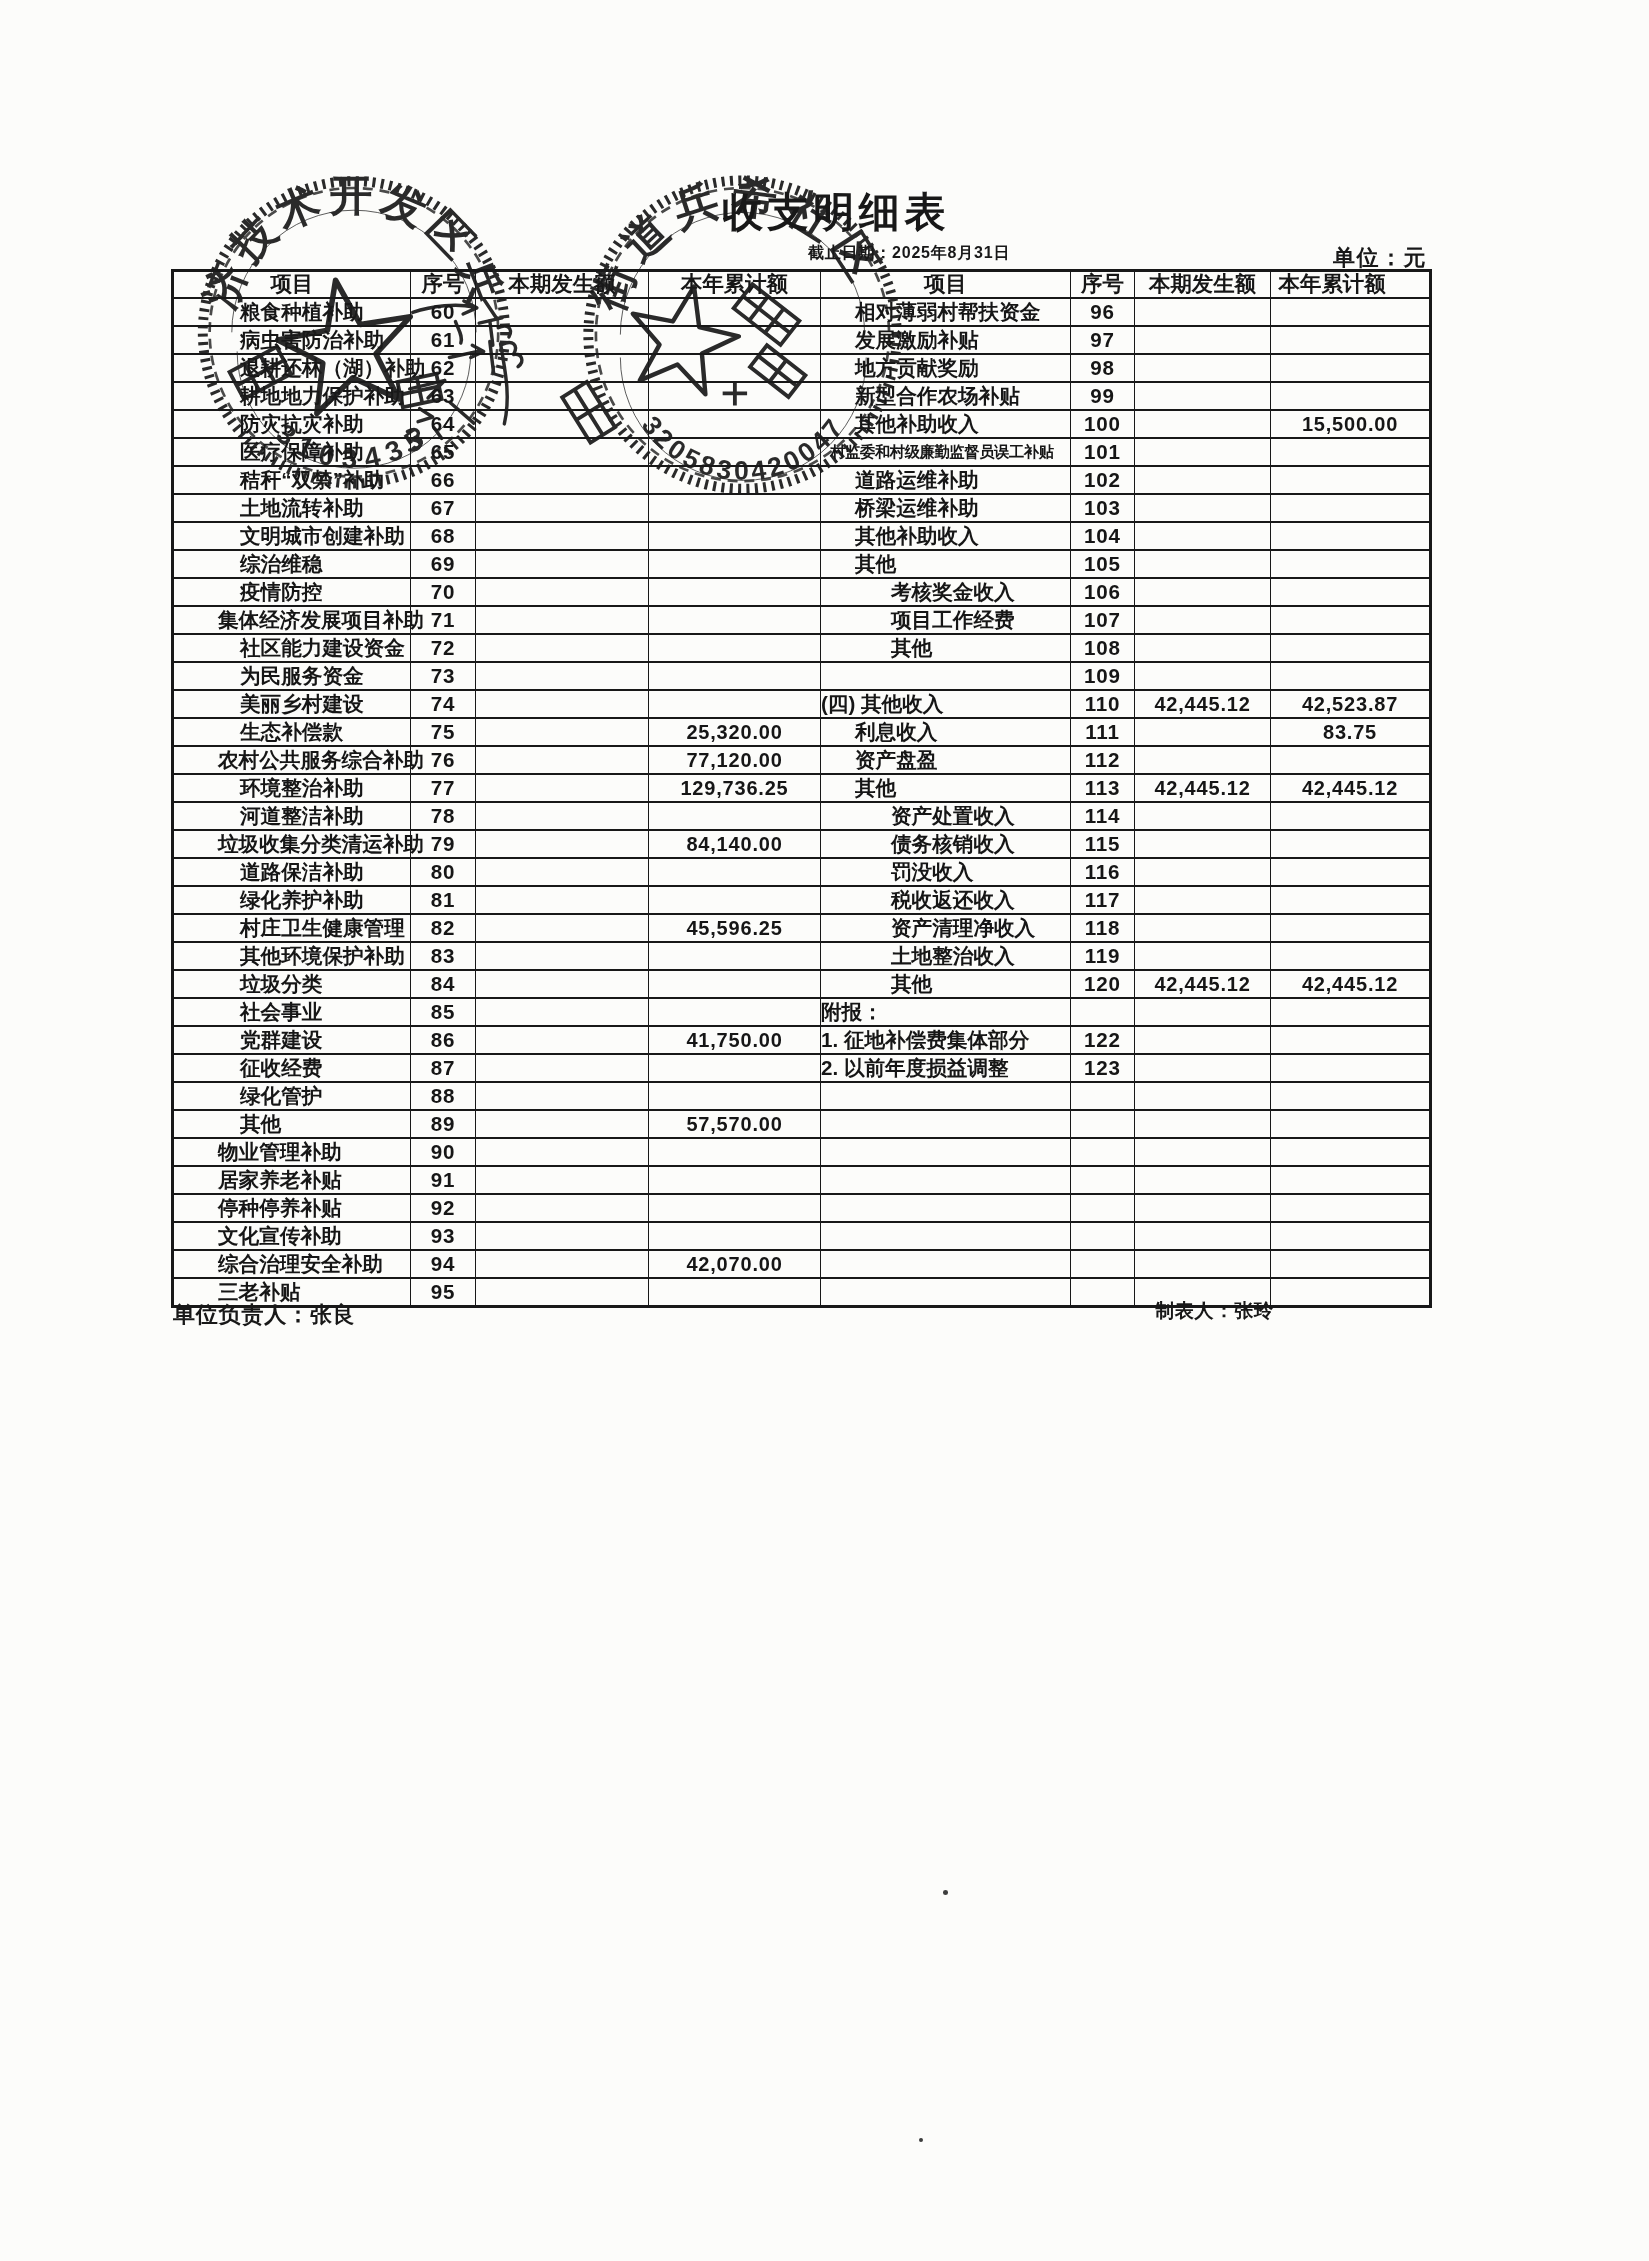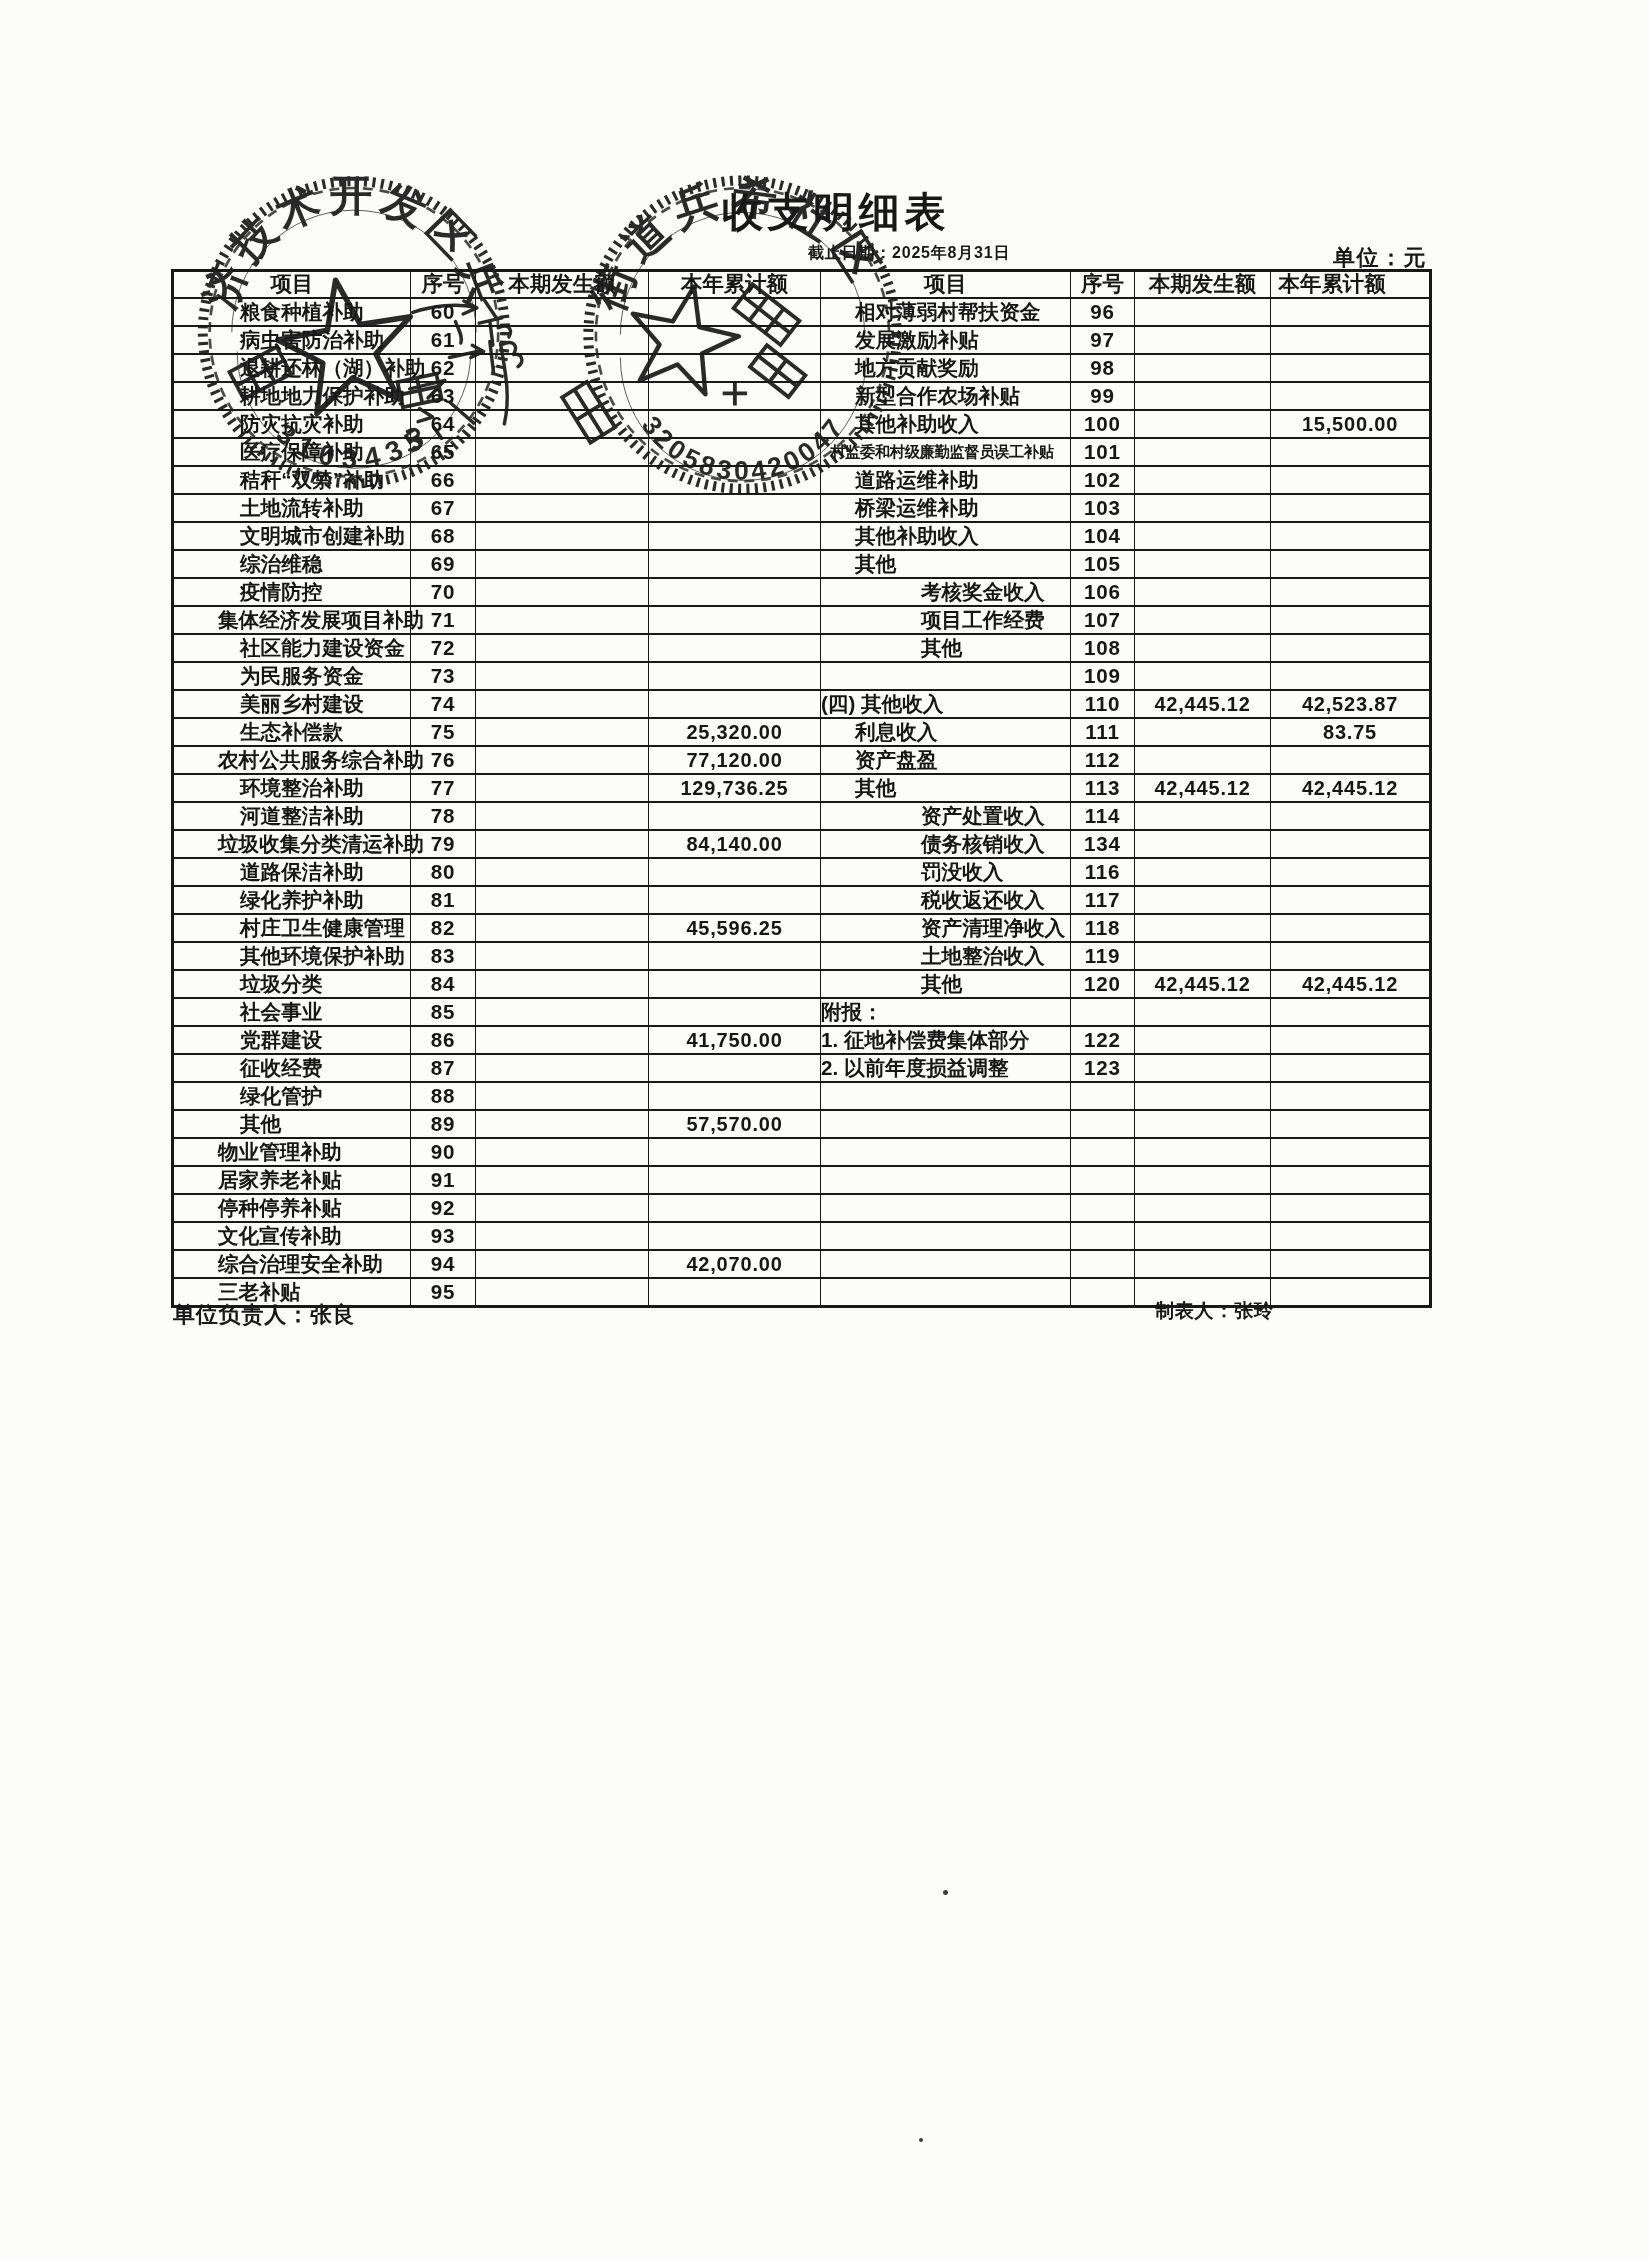--- a/index.html
+++ b/index.html
@@ -48,21 +48,21 @@
   .grid thead th{font-size:21.4px;text-align:center;border-bottom-width:2.7px;}
   .grid thead th.th-left{text-align:left;padding-left:7.6px;}
   .grid tbody tr{height:28px;}
   td.item{font-size:20.6px;text-align:left;}
   td.no{font-size:20.6px;text-align:center;letter-spacing:0.8px;}
   td.amt{font-size:20px;text-align:center;letter-spacing:0.8px;}
   td.li0{padding-left:44px;}
   td.li1{padding-left:66px;}
   td.ri0{padding-left:0;}
   td.ri1{padding-left:34px;}
-  td.ri2{padding-left:100px;}
+  td.ri2{padding-left:70px;}
   td.small{font-size:15.3px;letter-spacing:-0.4px;padding-left:9.2px;}
   
   .stamp-layer{position:absolute;left:115px;top:107px;z-index:4;pointer-events:none;}
   
   .speck{position:absolute;background:#3d3d3d;border-radius:50%;}
   .speck.s1{left:943px;top:1890px;width:5.3px;height:4.6px;}
   .speck.s2{left:919px;top:2138px;width:3.8px;height:3.8px;}
 </style>
 </head>
 <body>
@@ -282,21 +282,21 @@
           <td class="no">114</td>
           <td class="amt"></td>
           <td class="amt"></td>
         </tr>
         <tr>
           <td class="item li0">垃圾收集分类清运补助</td>
           <td class="no">79</td>
           <td class="amt"></td>
           <td class="amt">84,140.00</td>
           <td class="item ri2">债务核销收入</td>
-          <td class="no">134</td>
+          <td class="no">115</td>
           <td class="amt"></td>
           <td class="amt"></td>
         </tr>
         <tr>
           <td class="item li1">道路保洁补助</td>
           <td class="no">80</td>
           <td class="amt"></td>
           <td class="amt"></td>
           <td class="item ri2">罚没收入</td>
           <td class="no">116</td>

